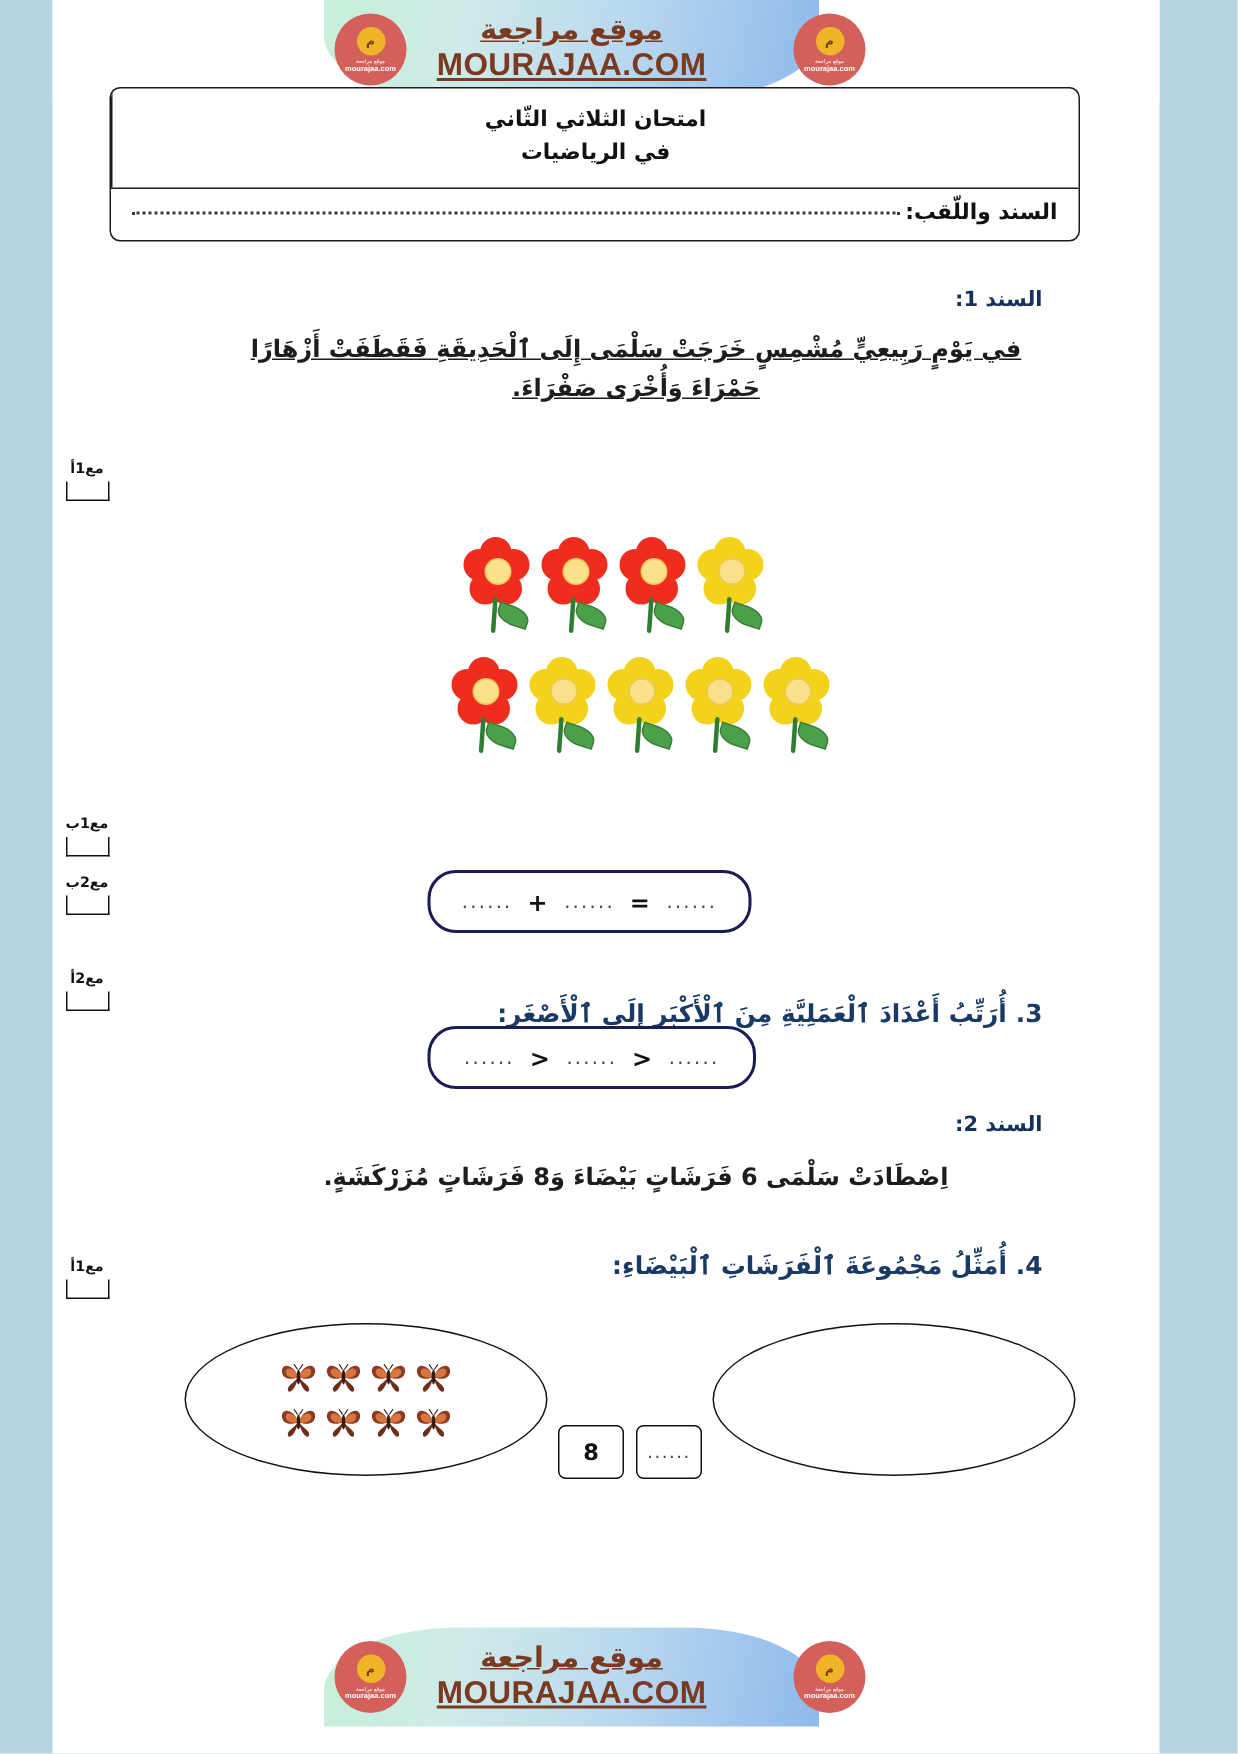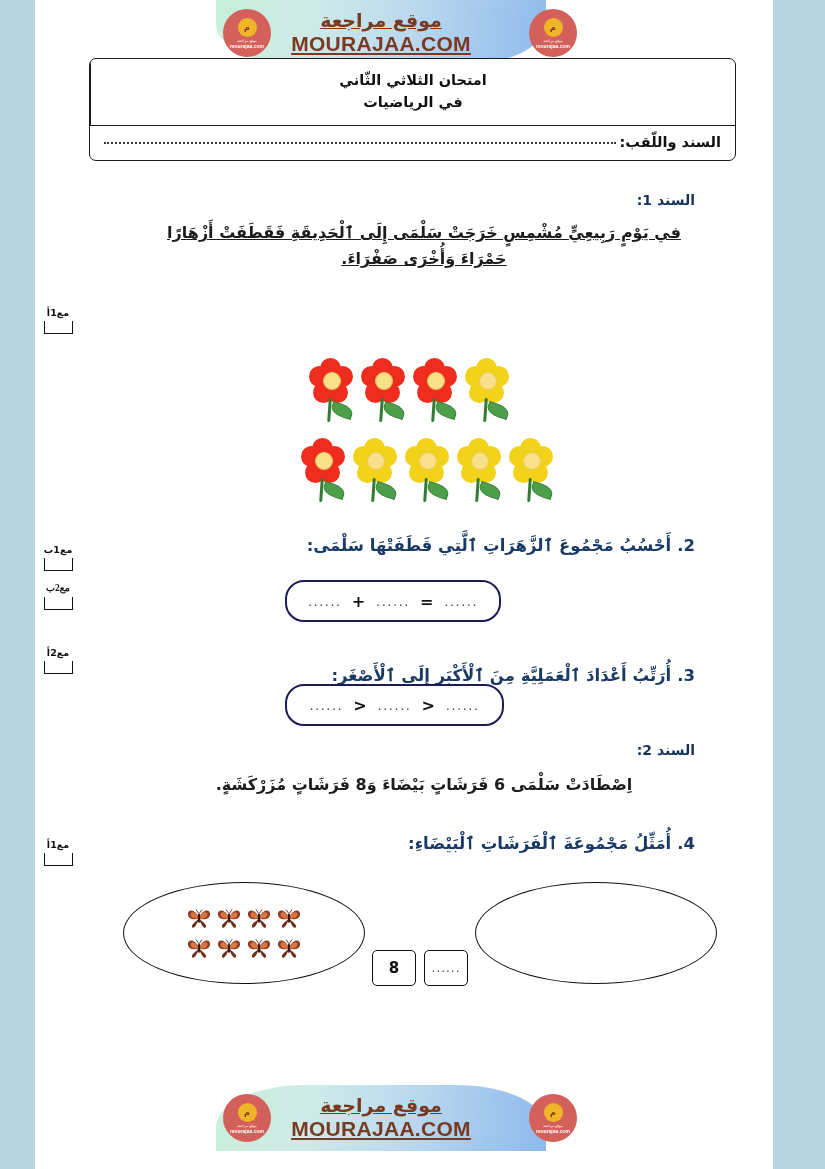--- a/index.html
+++ b/index.html
@@ -61,21 +61,20 @@
 
   #banner-top{top:0;}
   #banner-bot{top:1085px;}
   #banner-bot .banner-strip{background:transparent;}
 
   
   .hdr-wrap{
     position:absolute;left:38px;top:58px;width:645px;
     border:1.6px solid #1c1c1c;border-radius:7px;overflow:hidden;
     background:#fff;
-    margin-left:16px;
   }
   .hdr-row{display:flex;border-bottom:1.6px solid #1c1c1c;}
   .hdr-cell{
     padding:11px 6px;text-align:center;color:#111;font-weight:bold;
     display:flex;flex-direction:column;justify-content:center;align-items:center;
     line-height:1.5;font-size:14.5px;
   }
   .hdr-title{flex:1 1 0;border-left:1.6px solid #1c1c1c;}
   .hdr-year{width:224px;}
   .hdr-name{
@@ -322,27 +321,23 @@
         </div>
         <div class="stem"></div>
         <div class="leaf"></div>
       </div>
     </div>
 
   <div class="mark" style="top:545px;">
     <div class="mark-lbl">مع1ب</div>
     <div class="mark-box"></div>
   </div>
-  <div class="mark" style="top:584px;font-family:Liberation Serif, serif;">
+  <div class="mark" style="top:584px;">
     <div class="mark-lbl">مع2ب</div>
     <div class="mark-box"></div>
-  </div>
-  <div class="qline" style="top:534px;">
-    <span class="qnum">2.</span>
-    <span>أَحْسُبُ مَجْمُوعَ ٱلزَّهَرَاتِ ٱلَّتِي قَطَفَتْهَا سَلْمَى:</span>
   </div>
   <div class="ansbox" style="top:580px;left:250px;width:212px;">
     <span class="dots">......</span>
     <span class="op">=</span>
     <span class="dots">......</span>
     <span class="op">+</span>
     <span class="dots">......</span>
   </div>
 
   <div class="mark" style="top:648px;">

